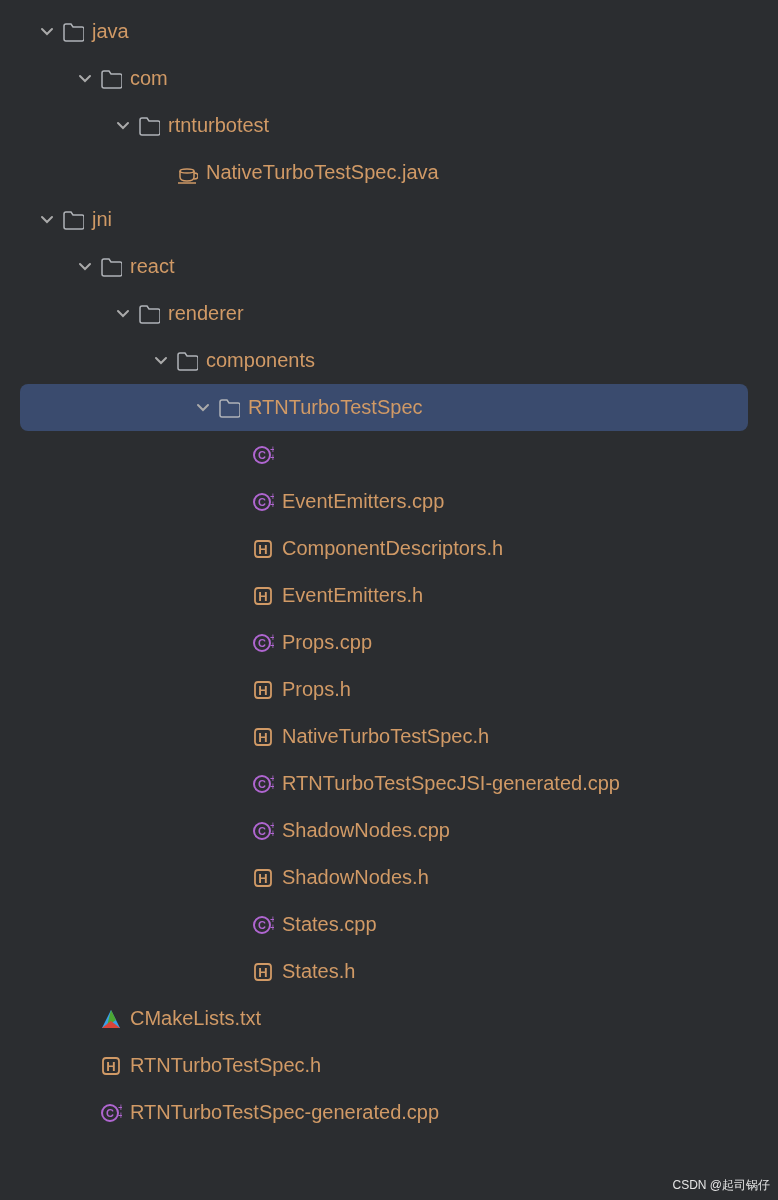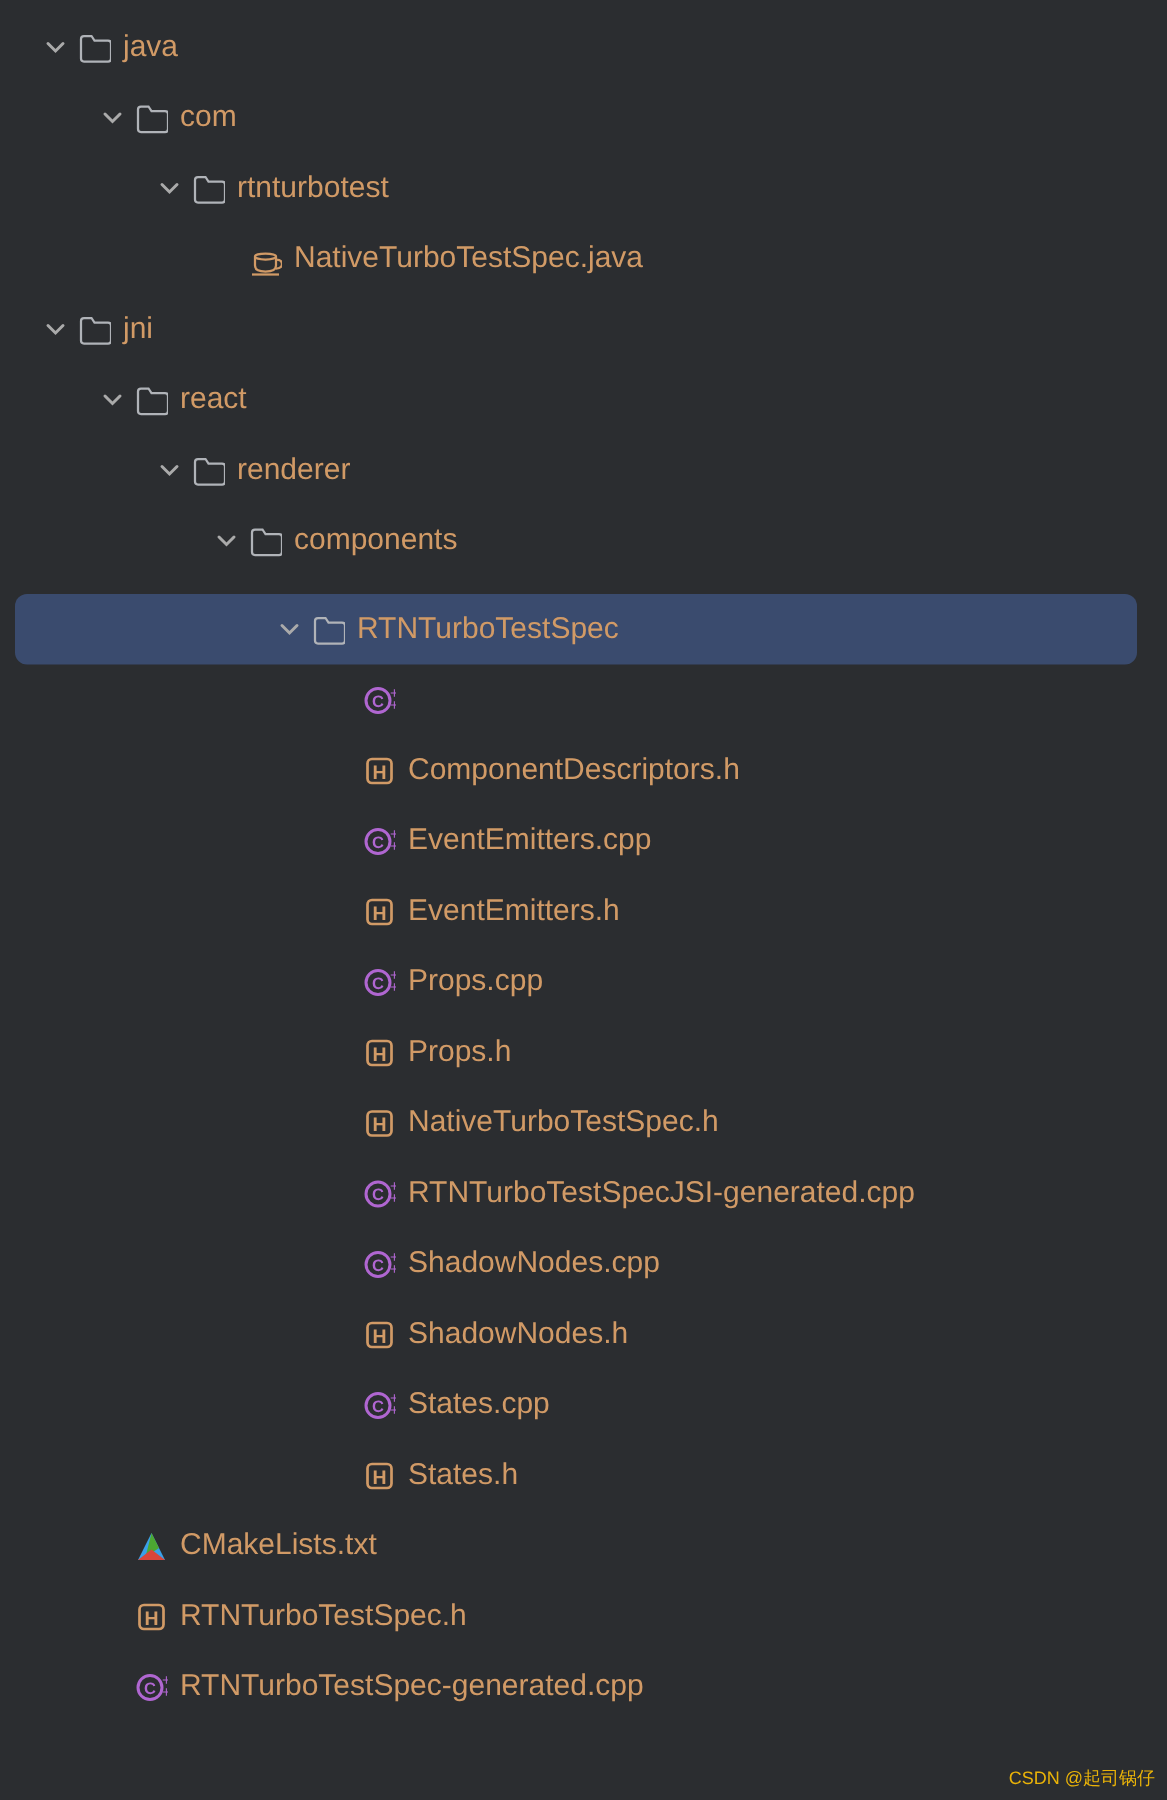--- a/index.html
+++ b/index.html
@@ -6,33 +6,33 @@
     body {
       background: #2b2d30;
       color: #d19a66;
       font-family: -apple-system, BlinkMacSystemFont, "Segoe UI", sans-serif;
       font-size: 20px;
       width: 778px;
       height: 1200px;
       overflow: hidden;
       position: relative;
     }
-    .tree { padding: 8px 6px; }
+    .tree { padding: 8px 16px; }
     .row {
       display: flex;
       align-items: center;
       height: 47px;
       padding-left: 20px;
       cursor: pointer;
       white-space: nowrap;
     }
     .row.selected {
       background: #3a4b6e;
       border-radius: 8px;
-      margin: 12px 14px 0 4px;
+      margin: 0 14px 0 4px;
       padding-left: 16px;
     }
     .indent { flex-shrink: 0; }
     .chevron {
       width: 22px;
       display: inline-flex;
       align-items: center;
       justify-content: center;
       flex-shrink: 0;
       color: #aaa;
@@ -52,21 +52,21 @@
     .cpp-circle { stroke: #b066d1; fill: none; stroke-width: 2; }
     .cpp-plus { fill: #b066d1; }
     .h-box { stroke: #d19a66; fill: none; stroke-width: 1.8; }
     .h-text { fill: #d19a66; font-size: 13px; font-weight: bold; }
     .json-braces { stroke: #b0b3b8; fill: none; stroke-width: 1.8; }
     .watermark {
       position: absolute;
       bottom: 6px;
       right: 8px;
       font-size: 12px;
-      color: #eab308;
+      color: #e5e5e5;
     }
   </style>
 </head>
 <body>
 
 <div class="tree" id="tree">
     <div class="row">
       <span class="indent" style="width: 0px;"></span>
       <span class="chevron">
         <svg viewBox="0 0 14 14">
@@ -195,34 +195,34 @@
         <svg viewBox="0 0 22 22">
           <use href="#cpp"></use>
         </svg>
       </span>
     </div>
     <div class="row">
       <span class="indent" style="width: 190px;"></span>
       <span class="chevron"></span>
       <span class="icon">
         <svg viewBox="0 0 22 22">
+          <use href="#cpp"></use>
+        </svg>
+      </span>
+      <span class="label">EventEmitters.cpp</span>
+    </div>
+    <div class="row">
+      <span class="indent" style="width: 190px;"></span>
+      <span class="chevron"></span>
+      <span class="icon">
+        <svg viewBox="0 0 22 22">
           <use href="#hfile"></use>
         </svg>
       </span>
       <span class="label">ComponentDescriptors.h</span>
-    </div>
-    <div class="row">
-      <span class="indent" style="width: 190px;"></span>
-      <span class="chevron"></span>
-      <span class="icon">
-        <svg viewBox="0 0 22 22">
-          <use href="#cpp"></use>
-        </svg>
-      </span>
-      <span class="label">EventEmitters.cpp</span>
     </div>
     <div class="row">
       <span class="indent" style="width: 190px;"></span>
       <span class="chevron"></span>
       <span class="icon">
         <svg viewBox="0 0 22 22">
           <use href="#hfile"></use>
         </svg>
       </span>
       <span class="label">EventEmitters.h</span>

